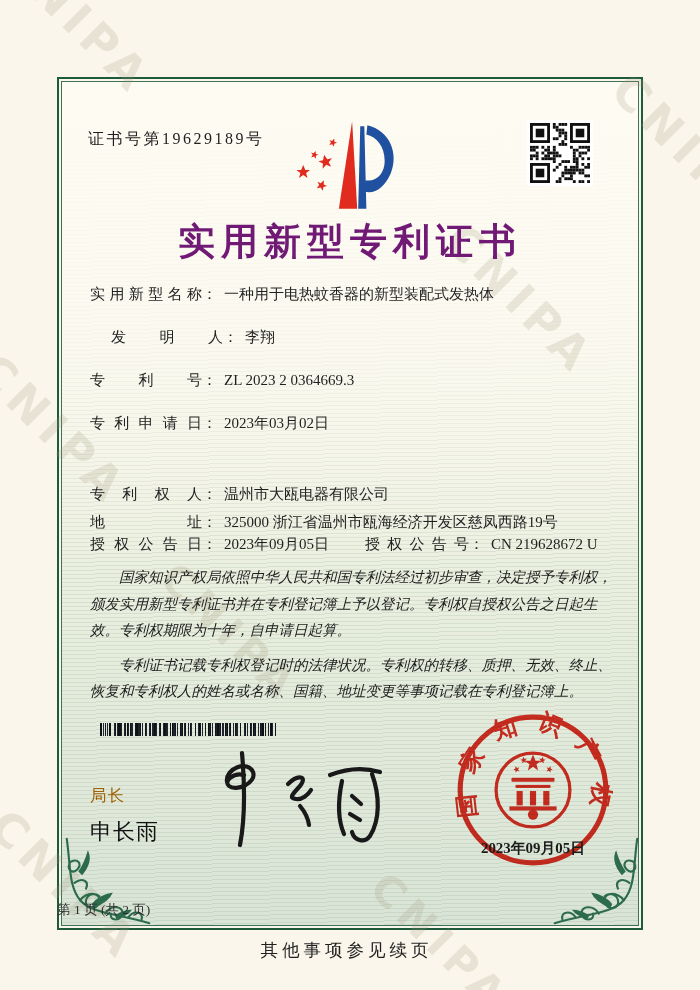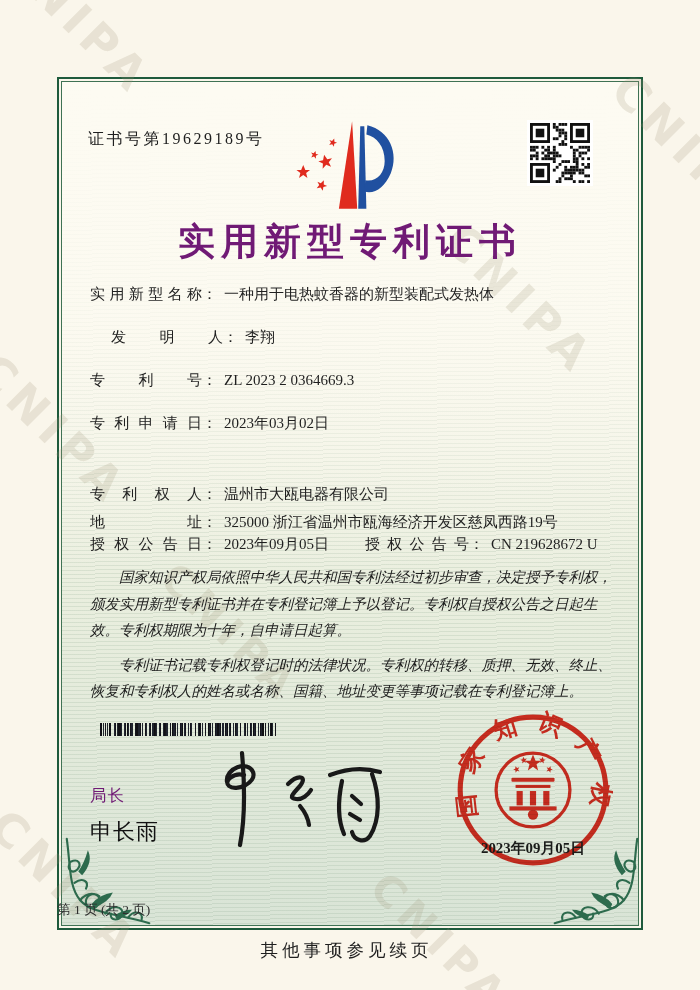--- a/index.html
+++ b/index.html
@@ -43,21 +43,21 @@
          font-style:italic;color:#1c1c1c;}
   .paras p{margin:0 0 8px 0;text-indent:2em;}
 
   .barcode{left:100px;top:723px;width:178px;height:13px;z-index:5;
       background:
         repeating-linear-gradient(90deg,#15151c 0 1.5px,transparent 1.5px 5px),
         repeating-linear-gradient(90deg,#20242e 0 1px,transparent 1px 3.5px),
         repeating-linear-gradient(90deg,#101014 0 2px,transparent 2px 9px);}
 
   .director-label{left:90px;top:785px;z-index:5;font-family:"Liberation Sans","DejaVu Sans",sans-serif;
-        font-size:16.5px;letter-spacing:1px;color:#701a75;}
+        font-size:16.5px;letter-spacing:1px;color:#a16207;}
   .director-name{left:90px;top:817px;z-index:5;font-family:"Liberation Sans","DejaVu Sans",sans-serif;
         font-size:22px;letter-spacing:1px;color:#131313;}
   .signature{left:196px;top:748px;width:190px;height:100px;z-index:6;}
 
   .seal{left:453px;top:710px;width:160px;height:160px;z-index:7;mix-blend-mode:multiply;opacity:0.95;}
 
   .page-info{left:57px;top:901px;width:604px;text-align:left;font-size:13.5px;z-index:5;color:#2e2e2e;}
   .footer-note{left:50%;top:938px;transform:translateX(-52%);font-size:17.5px;
         letter-spacing:4px;z-index:5;color:#1f1f1f;white-space:nowrap;}
 </style>

